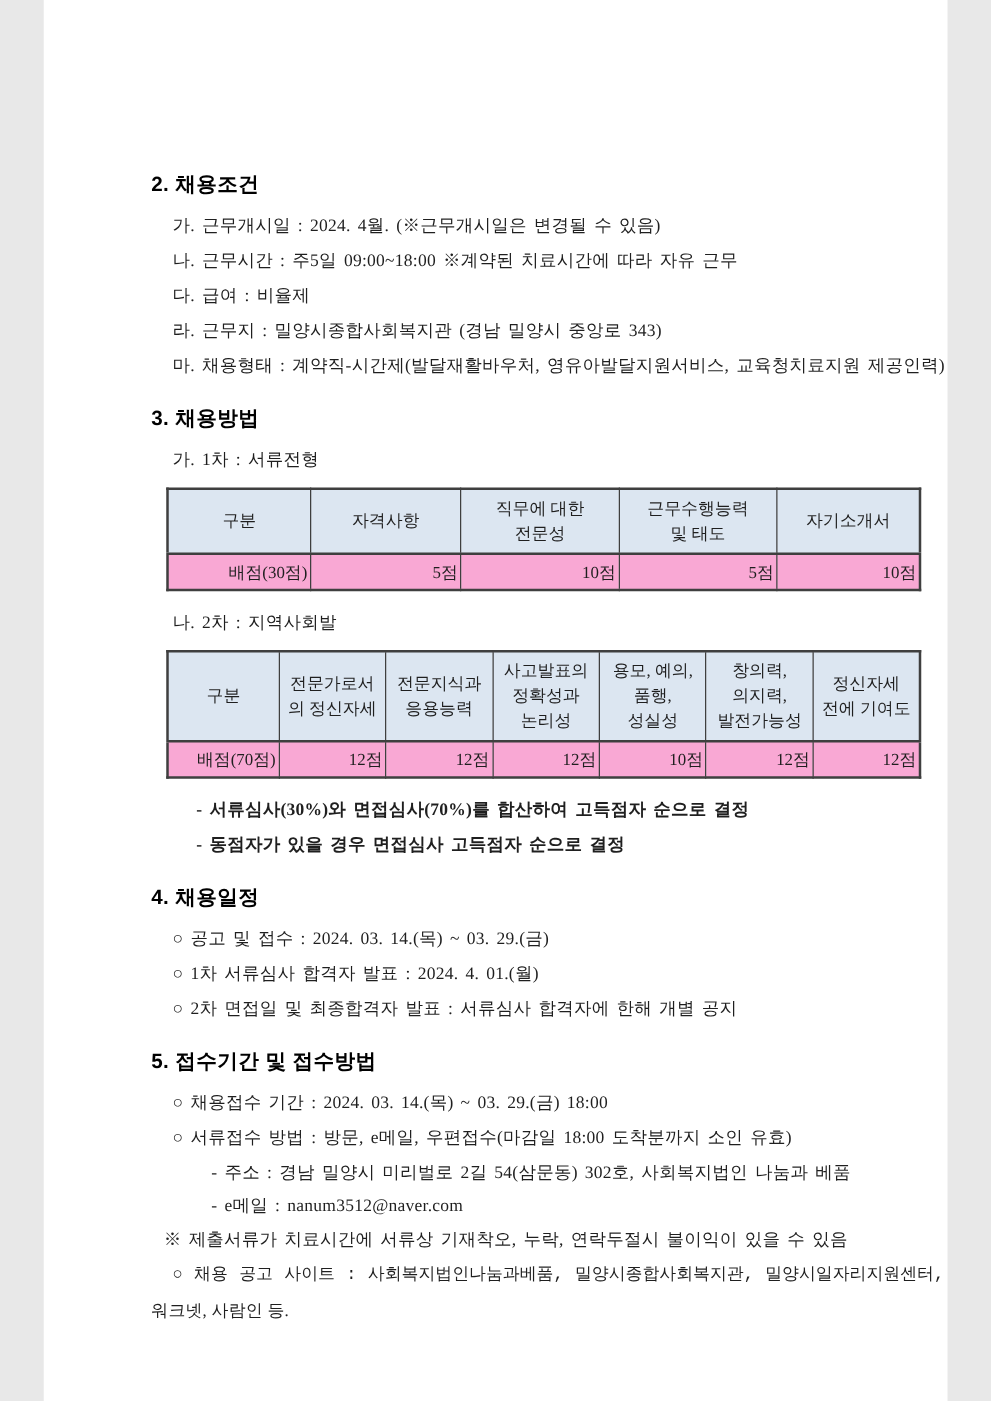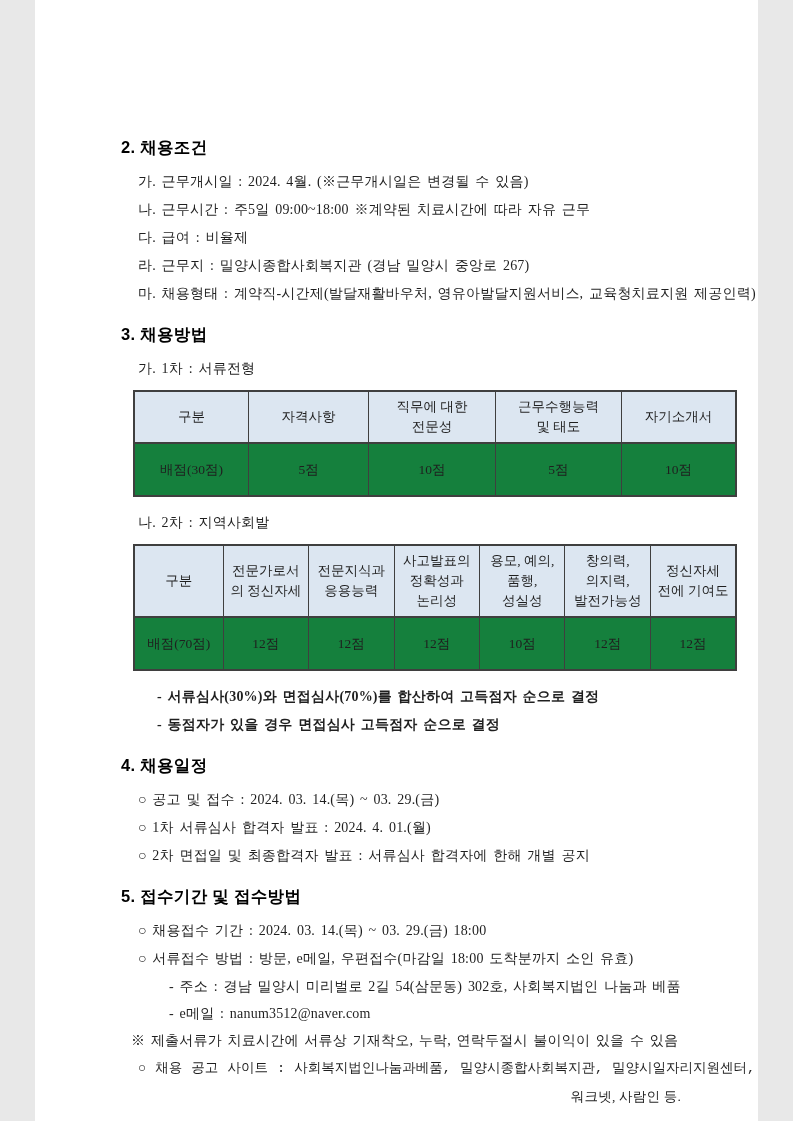--- a/index.html
+++ b/index.html
@@ -31,47 +31,47 @@
     border-collapse:collapse; width:604px; table-layout:fixed;
     margin:7px 0 12px 12px; border:2px solid #3f3f3f;
   }
   .doc-table th {
     background:#dce6f1; font-weight:normal; font-size:13.5px;
     padding:5px 2px; border:1px solid #3f3f3f;
     white-space:pre-line; line-height:20px; text-align:center;
   }
   .doc-table thead tr { border-bottom:2px solid #3f3f3f; }
   .doc-table td {
-    font-size:13.5px; text-align:center; padding:15px 2px;
-    border:1px solid #3f3f3f; line-height:21px; background:#15803d;
+    font-size:13.5px; text-align:right; padding:3px 2px;
+    border:1px solid #3f3f3f; line-height:21px; background:#f9a8d4;
   }
   .note-line {
     font-size:14px; line-height:28px; padding-left:10px;
     letter-spacing:0.2px; word-spacing:2px; white-space:nowrap;
   }
   .sites-line {
     font-size:13.5px; line-height:28px; padding-left:17px;
     letter-spacing:0; word-spacing:1px; white-space:nowrap;font-family:Liberation Mono, monospace;
   }
   .sites-cont {
-    font-size:13.5px; line-height:28px; text-align:right;
+    font-size:13.5px; line-height:28px; text-align:left;
     width:560px; letter-spacing:0.2px;
   }
 </style>
 </head>
 <body>
 
 <div class="page">
 
   <div class="sec">
     <div class="sec-title">2. 채용조건</div>
     <div class="item">가. 근무개시일 : 2024. 4월. (※근무개시일은 변경될 수 있음)</div>
     <div class="item">나. 근무시간 : 주5일 09:00~18:00   ※계약된 치료시간에 따라 자유 근무</div>
     <div class="item">다. 급여 : 비율제</div>
-    <div class="item">라. 근무지 : 밀양시종합사회복지관 (경남 밀양시 중앙로 267)</div>
+    <div class="item">라. 근무지 : 밀양시종합사회복지관 (경남 밀양시 중앙로 343)</div>
     <div class="item">마. 채용형태 : 계약직-시간제(발달재활바우처, 영유아발달지원서비스, 교육청치료지원 제공인력)</div>
   </div>
 
   <div class="sec">
     <div class="sec-title">3. 채용방법</div>
     <div class="item">가. 1차 : 서류전형</div>
 
     <table class="doc-table">
       <colgroup>
         <col style="width:19%">

